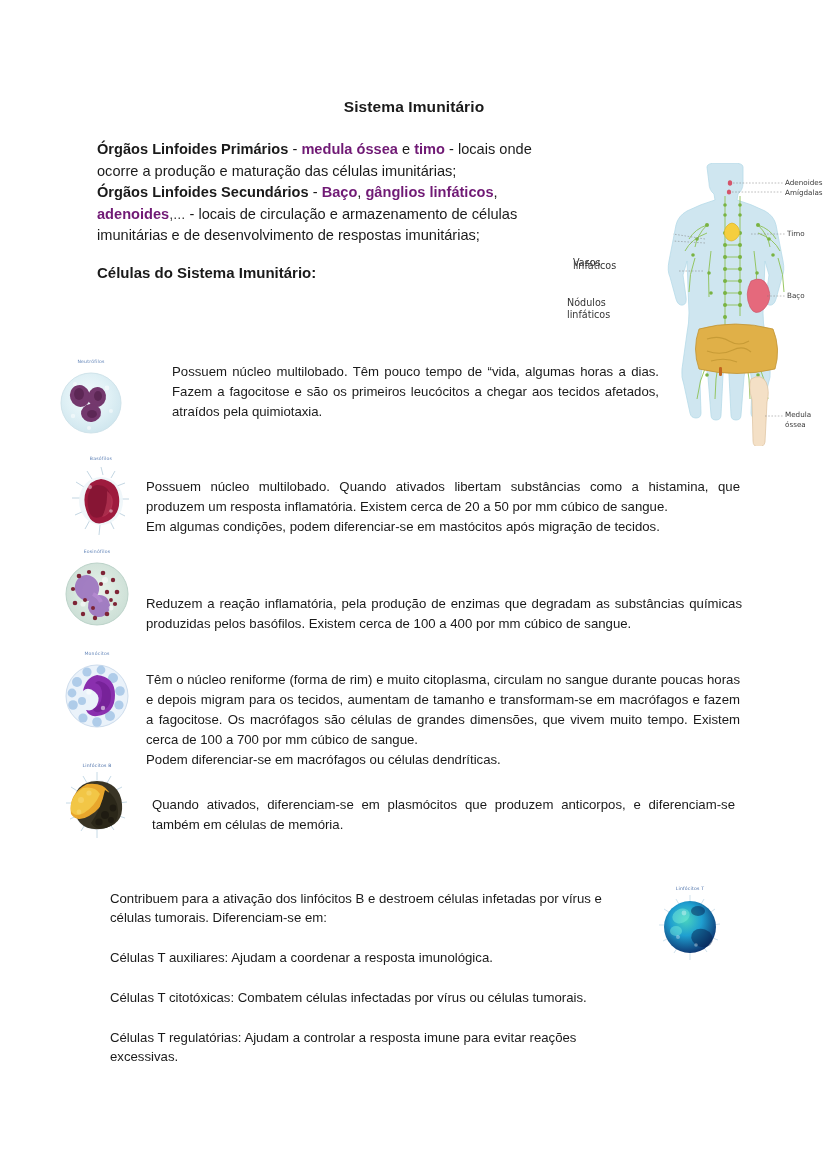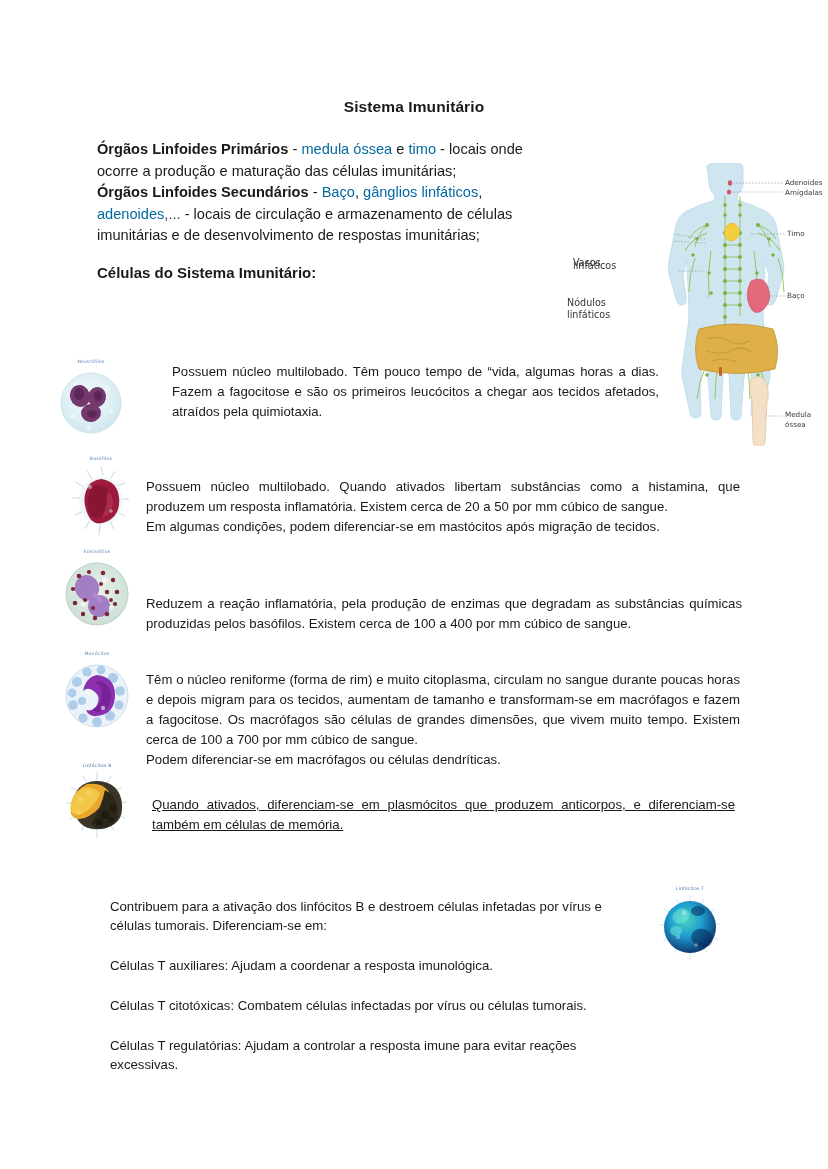--- a/index.html
+++ b/index.html
@@ -34,21 +34,21 @@
   
   .intro {
     position: absolute;
     left: 97px;
     top: 139px;
     width: 468px;
     font-size: 14.6px;
     line-height: 21.5px;
   }
   .intro b { font-weight: bold; }
-  .red { color: #0369a1; }
+  .red { color: #701a75; font-weight: bold; }
   .dim { color: #444; }
 
   
   .cells-head {
     position: absolute;
     left: 97px;
     top: 264px;
     font-size: 15px;
     font-weight: bold;
   }
@@ -114,21 +114,21 @@
   
   .tcell-block {
     position: absolute;
     left: 110px;
     top: 889px;
     width: 525px;
     font-size: 13.2px;
     line-height: 19px;
     color: #1a1a1a;
   }
-  .tcell-block p { margin: 8px 0 21px 0; text-align: left; }
+  .tcell-block p { margin: 0 0 21px 0; text-align: left; }
   .tcell-block p:last-child { margin-bottom: 0; }
 
   .tcell-fig {
     position: absolute;
     left: 645px;
     top: 885px;
     width: 90px;
     text-align: center;
   }
 </style>
@@ -405,21 +405,21 @@
             <circle cx="52" cy="50" r="3"></circle>
         </g>
         <g fill="#f7d66d" opacity="0.7">
           <circle cx="22" cy="30" r="3"></circle>
             <circle cx="30" cy="23" r="2.6"></circle>
           <circle cx="20" cy="42" r="2.4"></circle>
         </g>
       </g>
     </svg>
   </div>
-  <div class="cell-text" style="left:152px; top:795px; width:583px;text-decoration:underline;">
+  <div class="cell-text" style="left:152px; top:795px; width:583px;">
     <div>Quando ativados, diferenciam-se em plasmócitos que produzem anticorpos, e diferenciam-se também em células de memória.</div>
   </div>
 
   <div class="tcell-block">
     <p>Contribuem para a ativação dos linfócitos B e destroem células infetadas por vírus e células tumorais. Diferenciam-se em:</p>
     <p>Células T auxiliares: Ajudam a coordenar a resposta imunológica.</p>
     <p>Células T citotóxicas: Combatem células infectadas por vírus ou células tumorais.</p>
     <p>Células T regulatórias: Ajudam a controlar a resposta imune para evitar reações excessivas.</p>
   </div>
 

